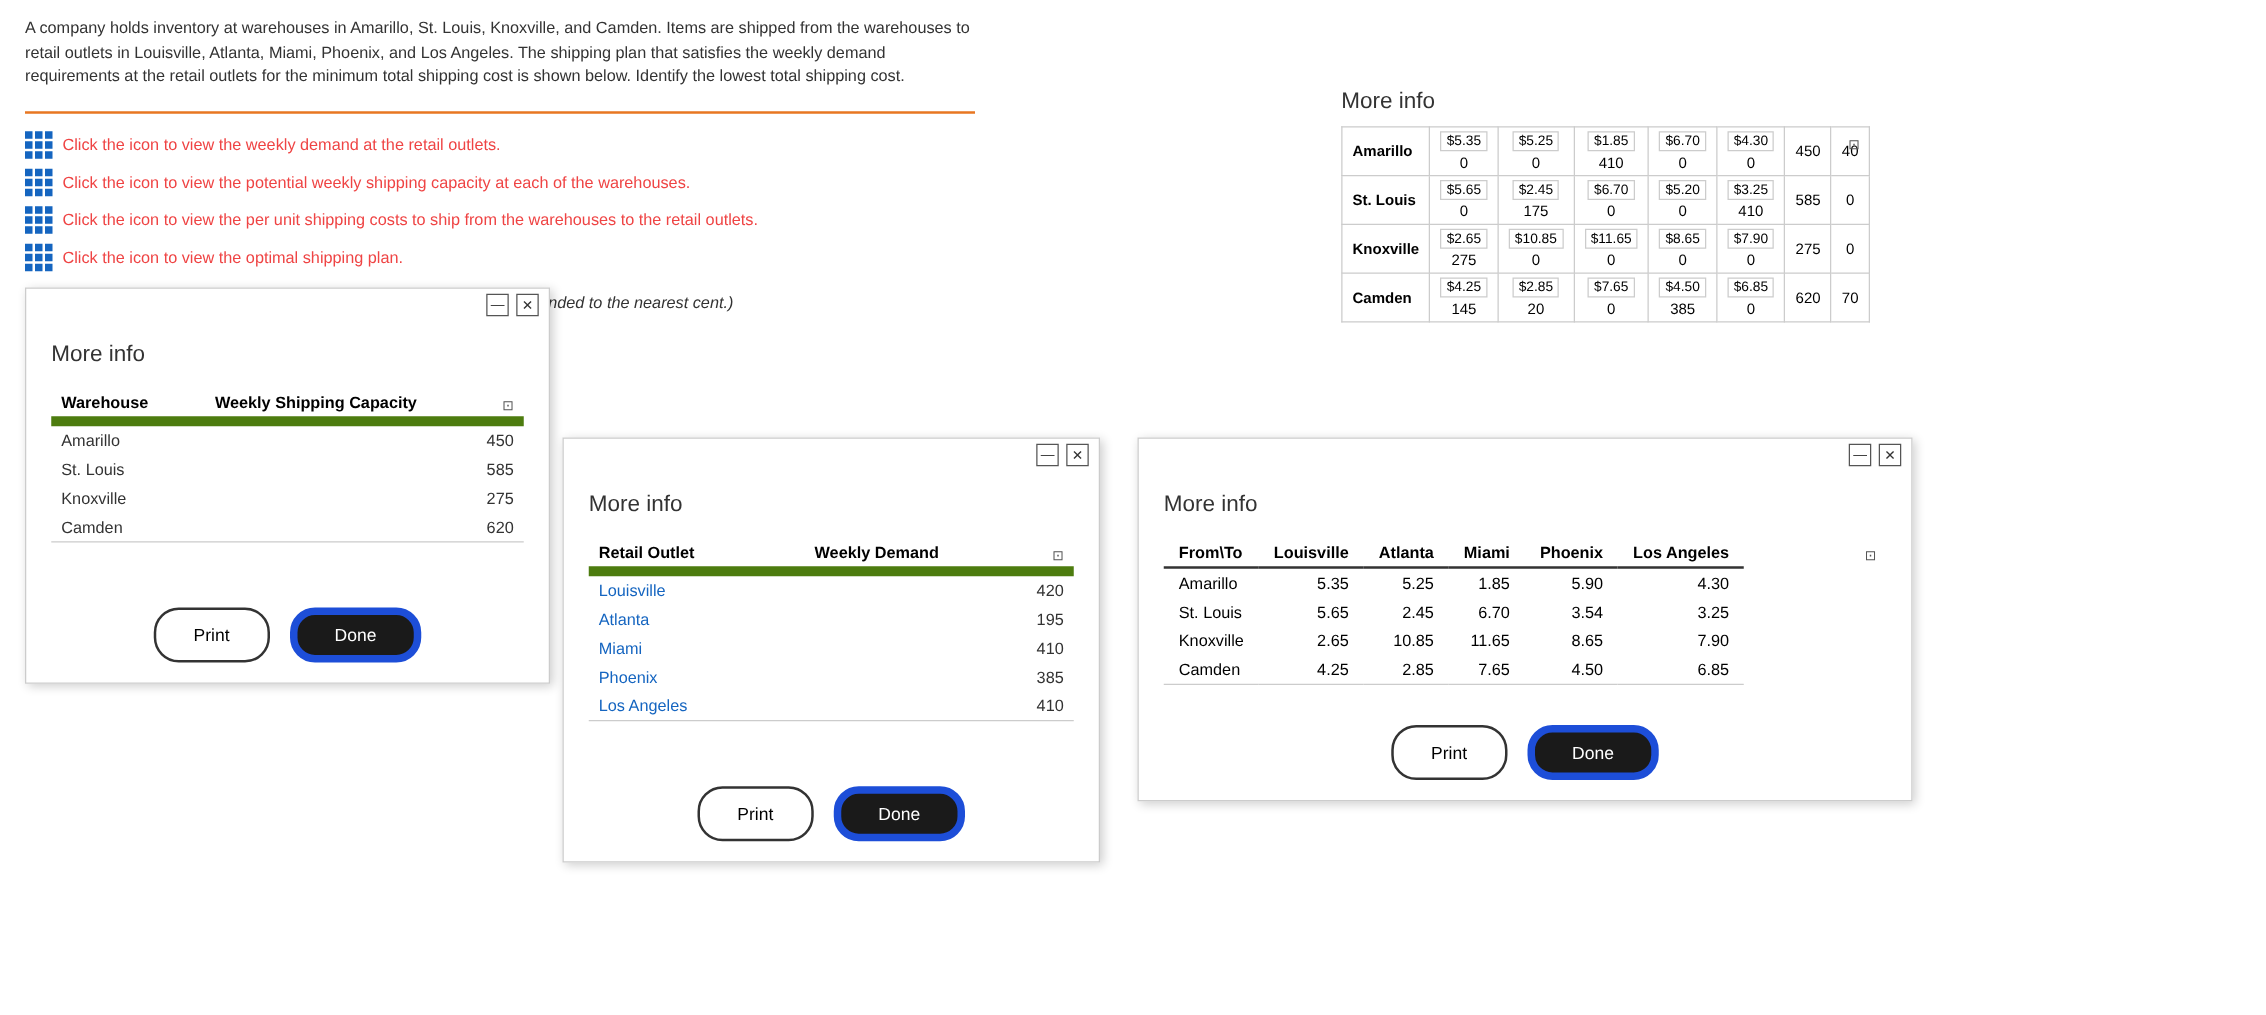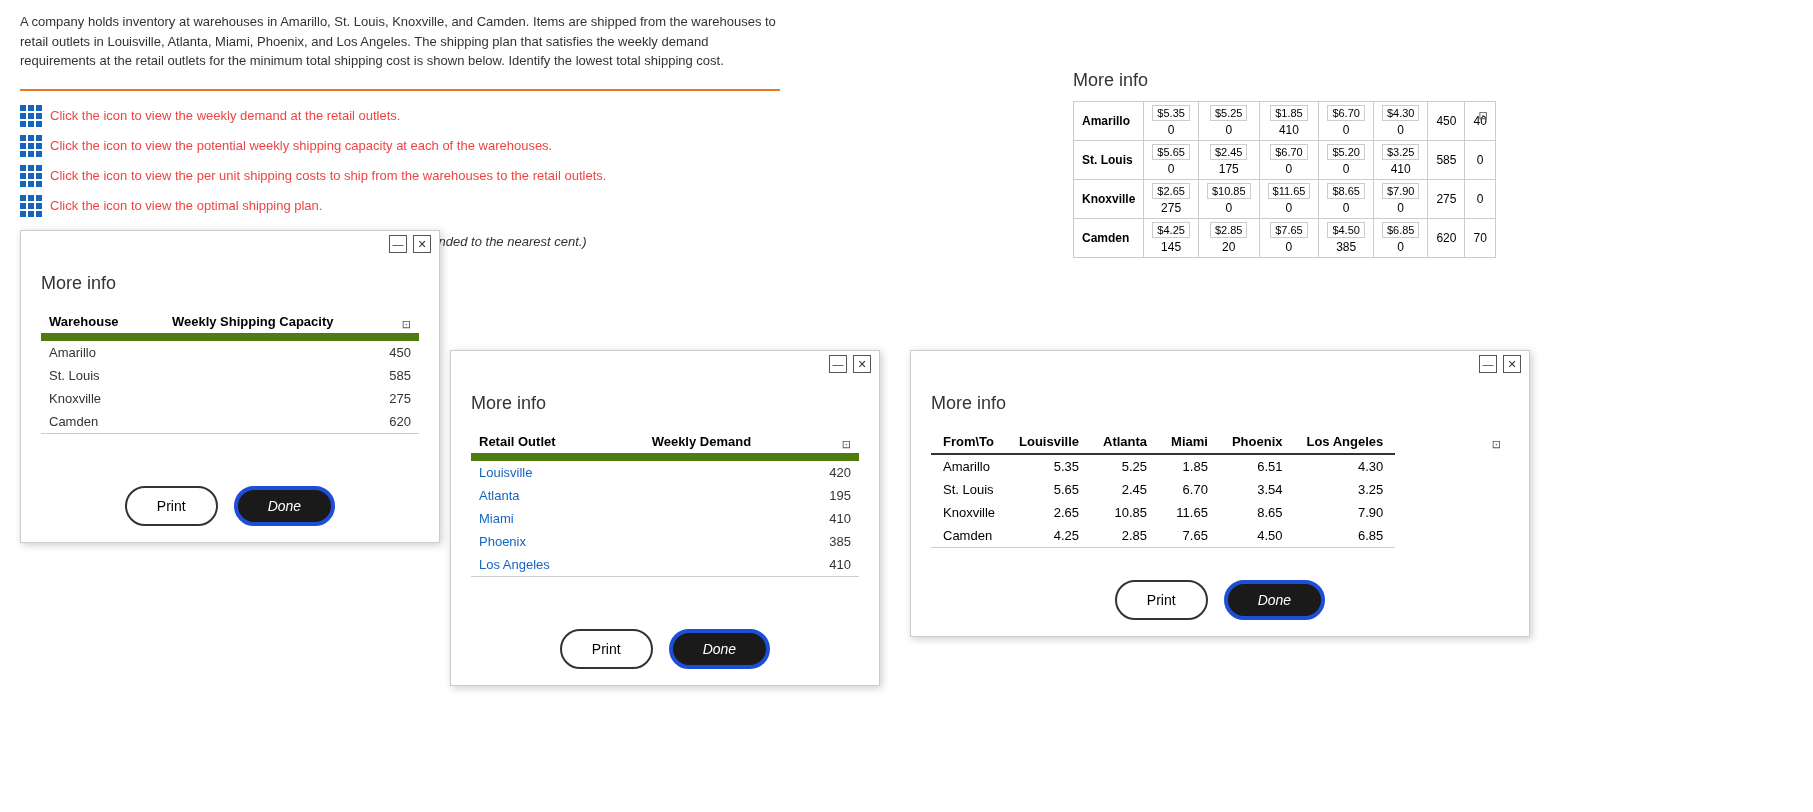--- a/index.html
+++ b/index.html
@@ -171,28 +171,27 @@
       border: 2px solid #333;
       border-radius: 20px;
       background: white;
       cursor: pointer;
       font-size: 14px;
       font-weight: normal;
     }
 
     .btn-done {
       padding: 8px 30px;
-      border: 4px solid #1d4ed8;
+      border: 6px solid #1d4ed8;
       border-radius: 20px;
       background: #1a1a1a;
       color: white;
       cursor: pointer;
       font-size: 14px;
       font-weight: normal;
-      font-style: italic;
     }
 
     .expand-icon {
       position: absolute;
       top: 8px;
       right: 8px;
       font-size: 11px;
       color: #555;
       cursor: pointer;
     }
@@ -588,21 +587,21 @@
               <th>Phoenix</th>
               <th>Los Angeles</th>
             </tr>
           </thead>
         <tbody id="d3-body">
             <tr>
               <td>Amarillo</td>
               <td>5.35</td>
               <td>5.25</td>
               <td>1.85</td>
-              <td>6.51</td>
+              <td>5.90</td>
               <td>4.30</td>
             </tr>
             <tr>
               <td>St. Louis</td>
               <td>5.65</td>
               <td>2.45</td>
               <td>6.70</td>
               <td>3.54</td>
               <td>3.25</td>
             </tr>

